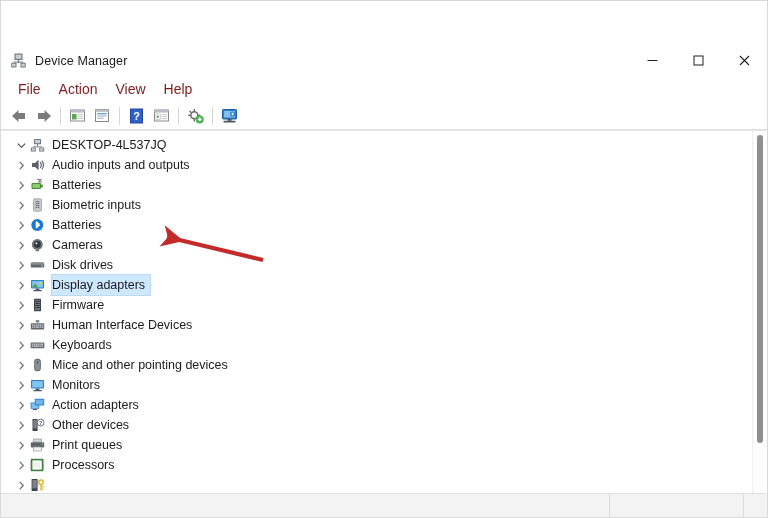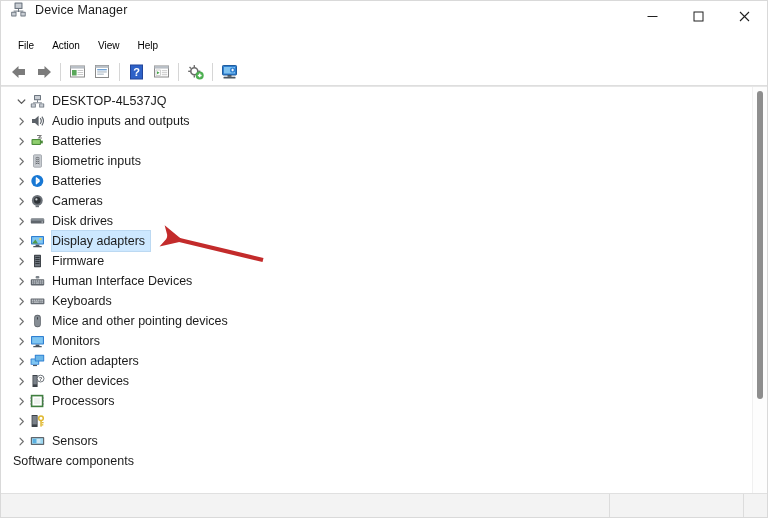--- a/index.html
+++ b/index.html
@@ -21,22 +21,23 @@
     display: flex;
     flex-direction: column;
   }
 
   
   #titlebar {
     height: 31px;
     min-height: 31px;
     background: #ffffff;
     display: flex;
-    align-items: flex-start;
+    align-items: center;
     position: relative;
+    margin-top: 44px;
   }
   #title-left {
     display: flex;
     align-items: center;
     padding-left: 9px;
     gap: 8px;
   }
   .app-icon { width: 17px; height: 17px; display:block; }
   #title-text {
     font-size: 12.5px;
@@ -61,22 +62,22 @@
   
   #menubar {
     height: 26px;
     min-height: 26px;
     display: flex;
     align-items: center;
     padding-left: 8px;
     background: #ffffff;
   }
   .menu-item {
-    font-size: 10px;
-    color: #000000;
+    font-size: 14px;
+    color: #7f1d1d;
     padding: 3px 9px;
     cursor: default;
     border-radius: 3px;
     white-space: nowrap;
   }
 
   
   #toolbar {
     height: 28px;
     min-height: 28px;
@@ -605,20 +606,36 @@
           <svg width="15" height="14" viewBox="0 0 15 14">
             <path d="M2.5 1 L7.6 1 L7.6 13 L2.5 13 Z" fill="#3d4349"></path>
             <rect x="3.3" y="2" width="3.5" height="8.4" fill="#7a8189"></rect>
             <circle cx="10.6" cy="4.6" r="3.4" fill="#ffffff" stroke="#5f656c" stroke-width="0.9"></circle>
             <text x="10.6" y="6.6" font-family="Liberation Sans, sans-serif" font-size="5" font-weight="bold" fill="#3d4349" text-anchor="middle">?</text>
           </svg>
         </span>
         <span class="nlabel">Other devices</span>
       </div>
 
+      <div class="node child">
+        <span class="twisty">
+          <svg width="9" height="9" viewBox="0 0 9 9">
+              <path d="M3 1.2 L6.3 4.5 L3 7.8" stroke="#6f6f6f" stroke-width="1.2" fill="none" stroke-linecap="round" stroke-linejoin="round"></path>
+            </svg>
+        </span>
+        <span class="nicon">
+          <svg width="15" height="14" viewBox="0 0 15 14">
+            <rect x="3.4" y="1" width="8.2" height="3" fill="#d5d9dd" stroke="#8d939a" stroke-width="0.7"></rect>
+            <rect x="0.8" y="4.2" width="13.4" height="5.2" rx="1.2" fill="#5f656c"></rect>
+            <rect x="3.4" y="9" width="8.2" height="4" fill="#eef0f2" stroke="#9aa0a6" stroke-width="0.7"></rect>
+            <circle cx="12.4" cy="6" r="0.7" fill="#8fce6e"></circle>
+          </svg>
+        </span>
+        <span class="nlabel">Print queues</span>
+      </div>
 
       <div class="node child">
         <span class="twisty">
           <svg width="9" height="9" viewBox="0 0 9 9">
               <path d="M3 1.2 L6.3 4.5 L3 7.8" stroke="#6f6f6f" stroke-width="1.2" fill="none" stroke-linecap="round" stroke-linejoin="round"></path>
             </svg>
         </span>
         <span class="nicon">
           <svg width="15" height="14" viewBox="0 0 15 14">
             <rect x="1.6" y="1.6" width="11" height="10.8" fill="none" stroke="#3f7f3f" stroke-width="1.6"></rect>

